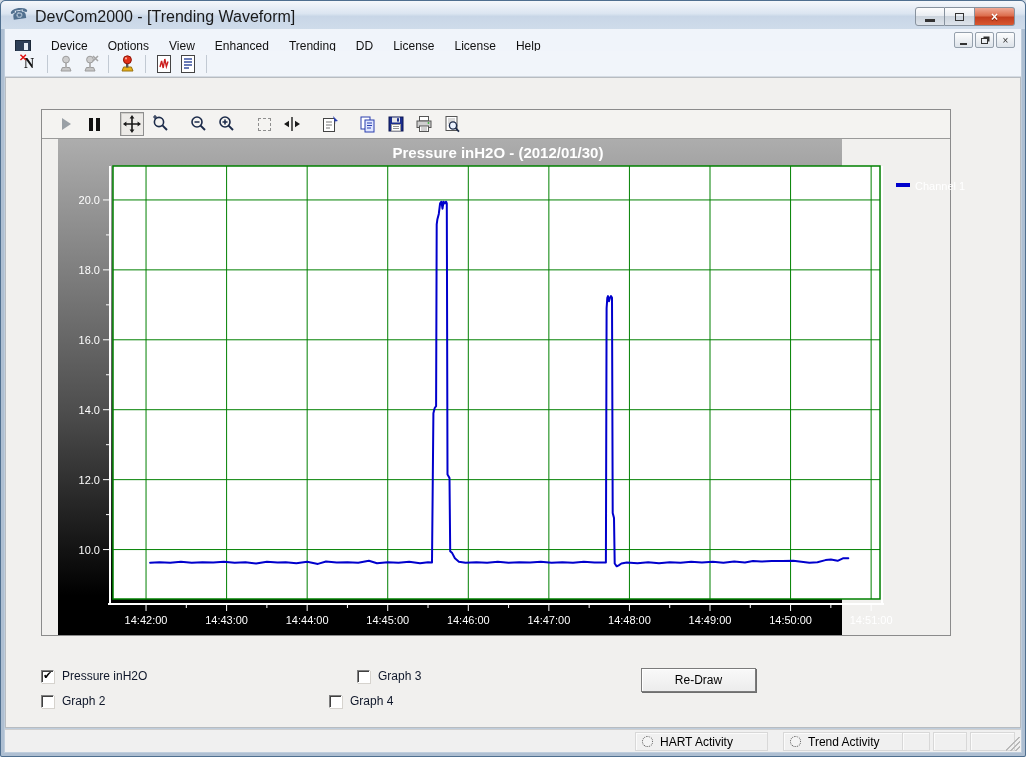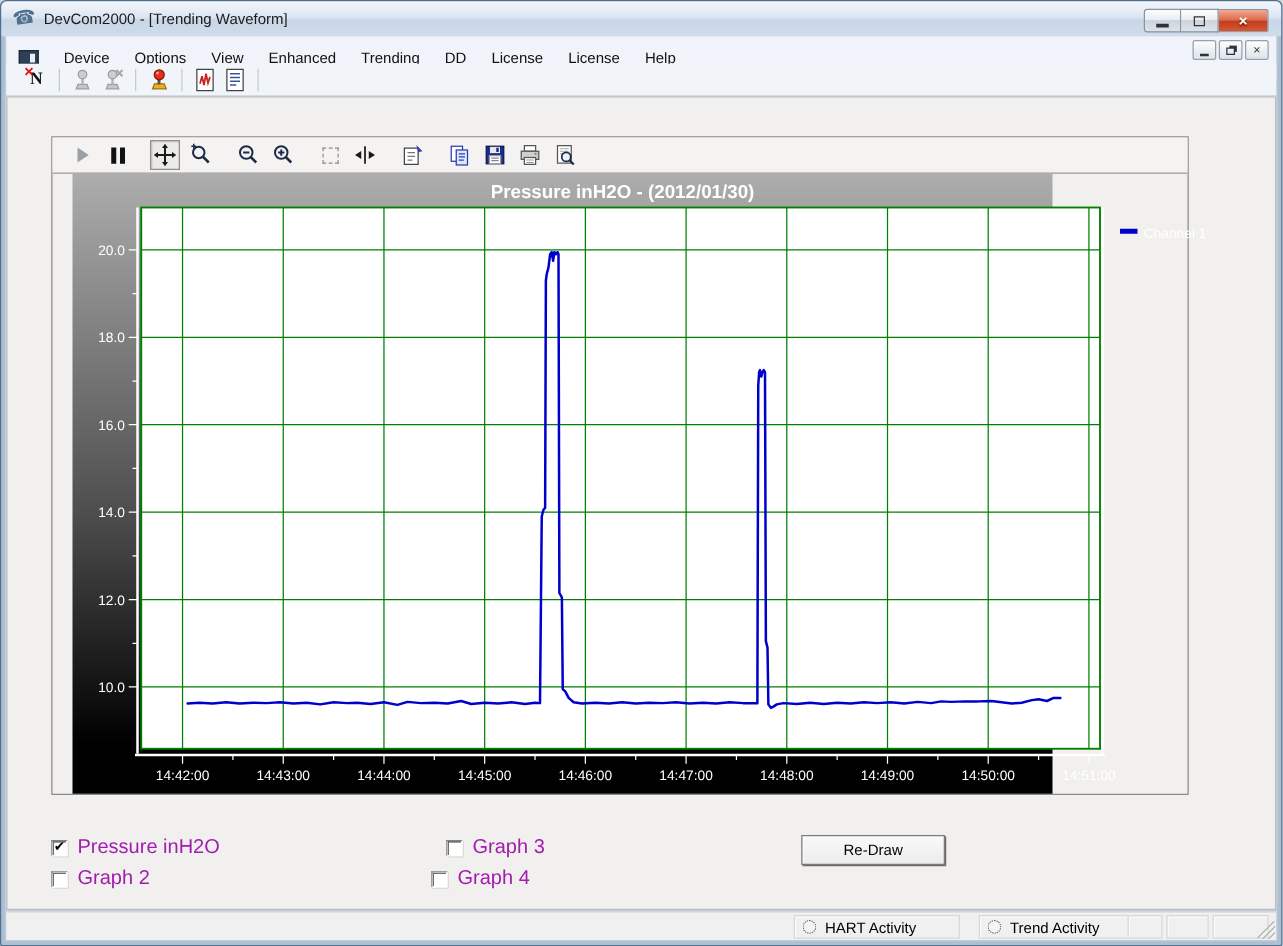--- a/index.html
+++ b/index.html
@@ -3,21 +3,21 @@
 <meta charset="utf-8">
 <style>
   * { margin:0; padding:0; box-sizing:border-box; }
   html,body { width:1026px; height:757px; font-family:"Liberation Sans", sans-serif; background:#cfd8e2; }
   .window { position:absolute; inset:0; border:1px solid #4f6f8f; box-shadow:inset 0 0 0 3px #aebfd2; background:#bfcddc; border-radius:5px 5px 2px 2px; overflow:hidden; }
 
   
   .titlebar { position:absolute; left:0; top:0; right:0; height:28px;
     background:linear-gradient(#f5f8fb, #dbe5f1 45%, #c8d6e7 55%, #cfdcea); border-radius:5px 5px 0 0; }
   .titlebar .app-icon { position:absolute; left:9px; top:4px; font-size:15px; color:#51708f; transform:rotate(-8deg); }
-  .titlebar .title-text { position:absolute; left:34px; top:7px; font-size:12px; color:#1a1a1a; }
+  .titlebar .title-text { position:absolute; left:34px; top:7px; font-size:16px; color:#1a1a1a; }
   .win-btns { position:absolute; right:10px; top:6px; display:flex; }
   .win-btn { width:30px; height:19px; border:1px solid #87929e; background:linear-gradient(#fdfdfd,#e9edf2 45%,#ccd4dd 50%,#dde3ea);
     display:flex; align-items:center; justify-content:center; font-size:11px; color:#333; }
   .win-btn.min { border-radius:3px 0 0 3px; }
   .win-btn.max { border-left:none; }
   .win-btn.close { width:40px; border-left:none; border-radius:0 3px 3px 0;
     background:linear-gradient(#f0a995,#dd6f4f 45%,#c23d1e 55%,#d8572f); color:#fff; font-weight:bold; font-size:12px;
     text-shadow:0 1px 1px #7c2106; }
   .glyph-min { display:block; width:10px; height:3px; background:#333; margin-top:8px; }
   .glyph-max { display:block; width:9px; height:8px; border:1.5px solid #333; }
@@ -55,21 +55,21 @@
   .chart-area svg { position:absolute; inset:0; }
   .c-title { font:bold 15px "Liberation Sans",sans-serif; fill:#ffffff; }
   .c-lbl  { font:11px "Liberation Sans",sans-serif; fill:#ffffff; }
   .axw  { stroke:#ffffff; stroke-width:1; }
   .axw2 { stroke:#ffffff; stroke-width:2; }
 
   
   .cb-row { position:absolute; display:flex; align-items:center; }
   .cb-box { width:13px; height:13px; background:#fff; border-top:1px solid #808080; border-left:1px solid #808080; border-right:1px solid #fff; border-bottom:1px solid #fff; box-shadow:inset 1px 1px 0 #404040, 1px 1px 0 #d6d3ce; position:relative; }
   .cb-box.checked:after { content:"\2714"; position:absolute; left:1px; top:-2px; font-size:11px; color:#000; }
-  .cb-label { margin-left:8px; font-size:16px; color:#a21caf; }
+  .cb-label { margin-left:8px; font-size:12px; color:#0f172a; }
   .redraw-btn { position:absolute; left:640px; top:667px; width:115px; height:24px; background:linear-gradient(#f9f9f9,#ececec); border:1px solid #7b7b7b; box-shadow:1px 1px 0 #6e6e6e, inset 1px 1px 0 #ffffff; font-size:12px; color:#000; display:flex; align-items:center; justify-content:center; font-family:"Liberation Sans",sans-serif; }
 
   
   .statusbar { position:absolute; left:4px; right:4px; bottom:4px; height:23px; background:#f0f0f0; border-top:1px solid #cfcfcf; font-size:12px; color:#000; }
   .sb-panel { position:absolute; top:2px; height:19px; border:1px solid #d8d8d8; box-shadow:inset 1px 1px 0 #fbfbfb; display:flex; align-items:center; padding:0 6px; background:#f0f0f0; }
   .sb-info { left:2px; width:624px; white-space:pre; }
   .sb-hart { left:630px; width:133px; } .sb-trend { left:766px; width:128px;margin-left:12px; }
   .sb-s1 { left:897px; width:28px; } .sb-s2 { left:928px; width:34px; } .sb-s3 { left:965px; width:45px; }
   .led { width:11px; height:11px; border:1.6px dotted #555; border-radius:50%; margin-right:7px; background:#f4f4f4; }
   .grip { position:absolute; right:1px; bottom:1px; width:14px; height:14px;
@@ -342,21 +342,21 @@
     <span class="cb-label">Pressure inH2O</span>
   </div>
   <div class="cb-row" style="left:40px; top:693px;">
     <span class="cb-box"></span>
     <span class="cb-label">Graph 2</span>
   </div>
   <div class="cb-row" style="left:340px; top:668px;padding-left:16px;">
     <span class="cb-box"></span>
     <span class="cb-label">Graph 3</span>
   </div>
-  <div class="cb-row" style="left:344px; top:693px;text-align:center;">
+  <div class="cb-row" style="left:328px; top:693px;text-align:center;">
     <span class="cb-box"></span>
     <span class="cb-label">Graph 4</span>
   </div>
 
   <button class="redraw-btn">Re-Draw</button>
 
   <div class="statusbar">
     <div class="sb-panel sb-hart">
       <span class="led"></span>
       <span>HART Activity</span>

